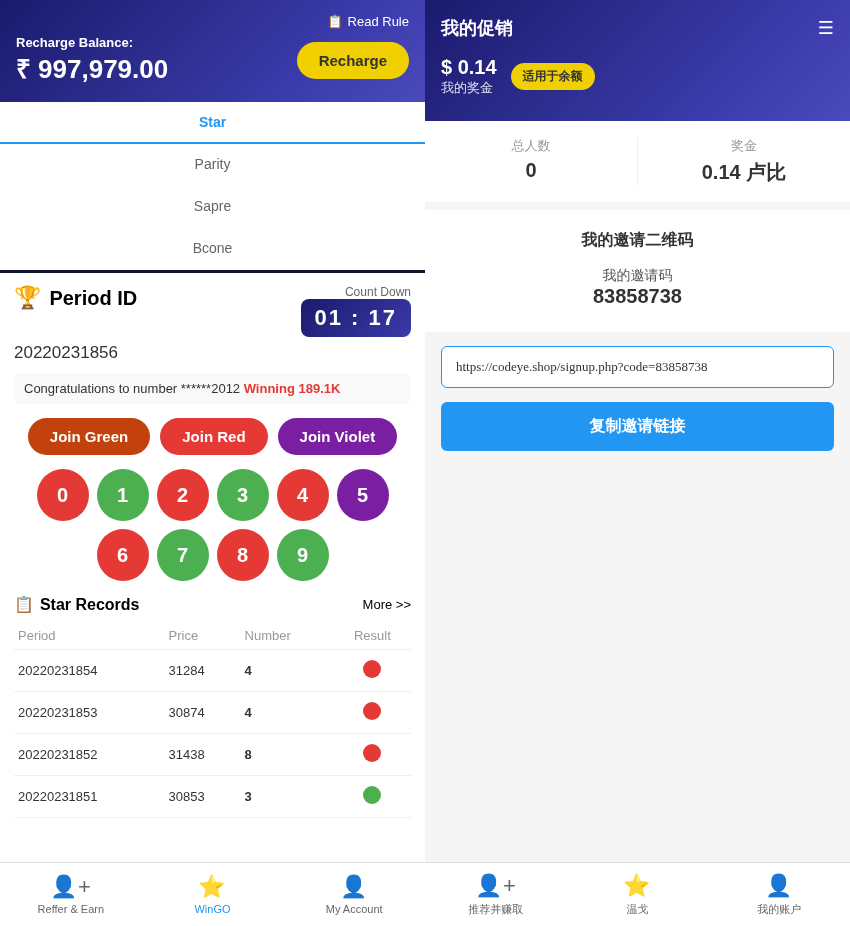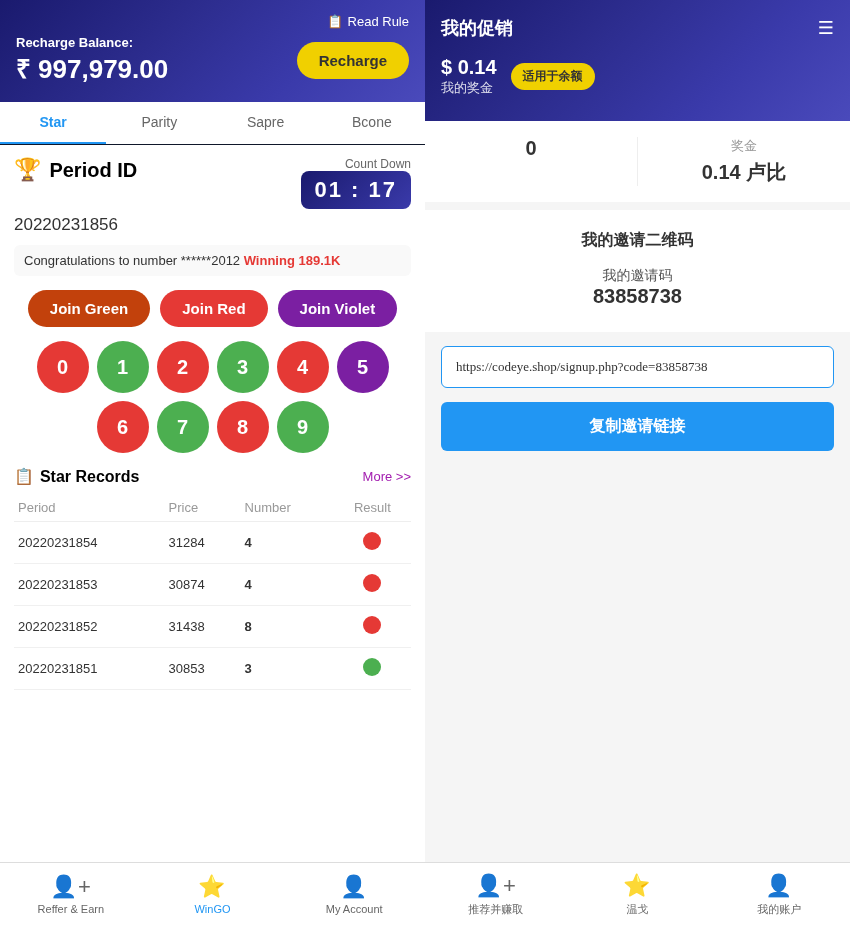--- a/index.html
+++ b/index.html
@@ -66,22 +66,23 @@
       border: none;
       border-radius: 20px;
       padding: 10px 22px;
       font-size: 15px;
       font-weight: bold;
       cursor: pointer;
     }
 
     .tabs {
       display: flex;
-      border-bottom: 1px solid #0f172a;
+      border-bottom: 3px solid #0f172a;
       background: white;
+      flex-direction: column;
     }
 
     .tab {
       flex: 1;
       text-align: center;
       padding: 12px 0;
       font-size: 14px;
       color: #666;
       cursor: pointer;
       border-bottom: 2px solid transparent;
@@ -201,21 +202,21 @@
 
     .records-title {
       font-size: 16px;
       font-weight: bold;
       display: flex;
       align-items: center;
       gap: 6px;
     }
 
     .more-link {
-      color: #a21caf;
+      color: #000000;
       font-size: 13px;
       cursor: pointer;
     }
 
     .records-table {
       width: 100%;
       border-collapse: collapse;
       font-size: 13px;
     }
 
@@ -565,20 +566,21 @@
         <div class="reward-amount">$ 0.14</div>
         <div class="reward-label">我的奖金</div>
       </div>
       <span class="applicable-badge">适用于余额</span>
     </div>
   </div>
 
   <div class="right-content">
     <div class="stats-row">
       <div class="stat-item">
+        <div class="stat-label">总人数</div>
         <div class="stat-value">0</div>
       </div>
       <div class="stat-divider"></div>
       <div class="stat-item">
         <div class="stat-label">奖金</div>
         <div class="stat-value">0.14 卢比</div>
       </div>
     </div>
 
     <div class="qr-section">

